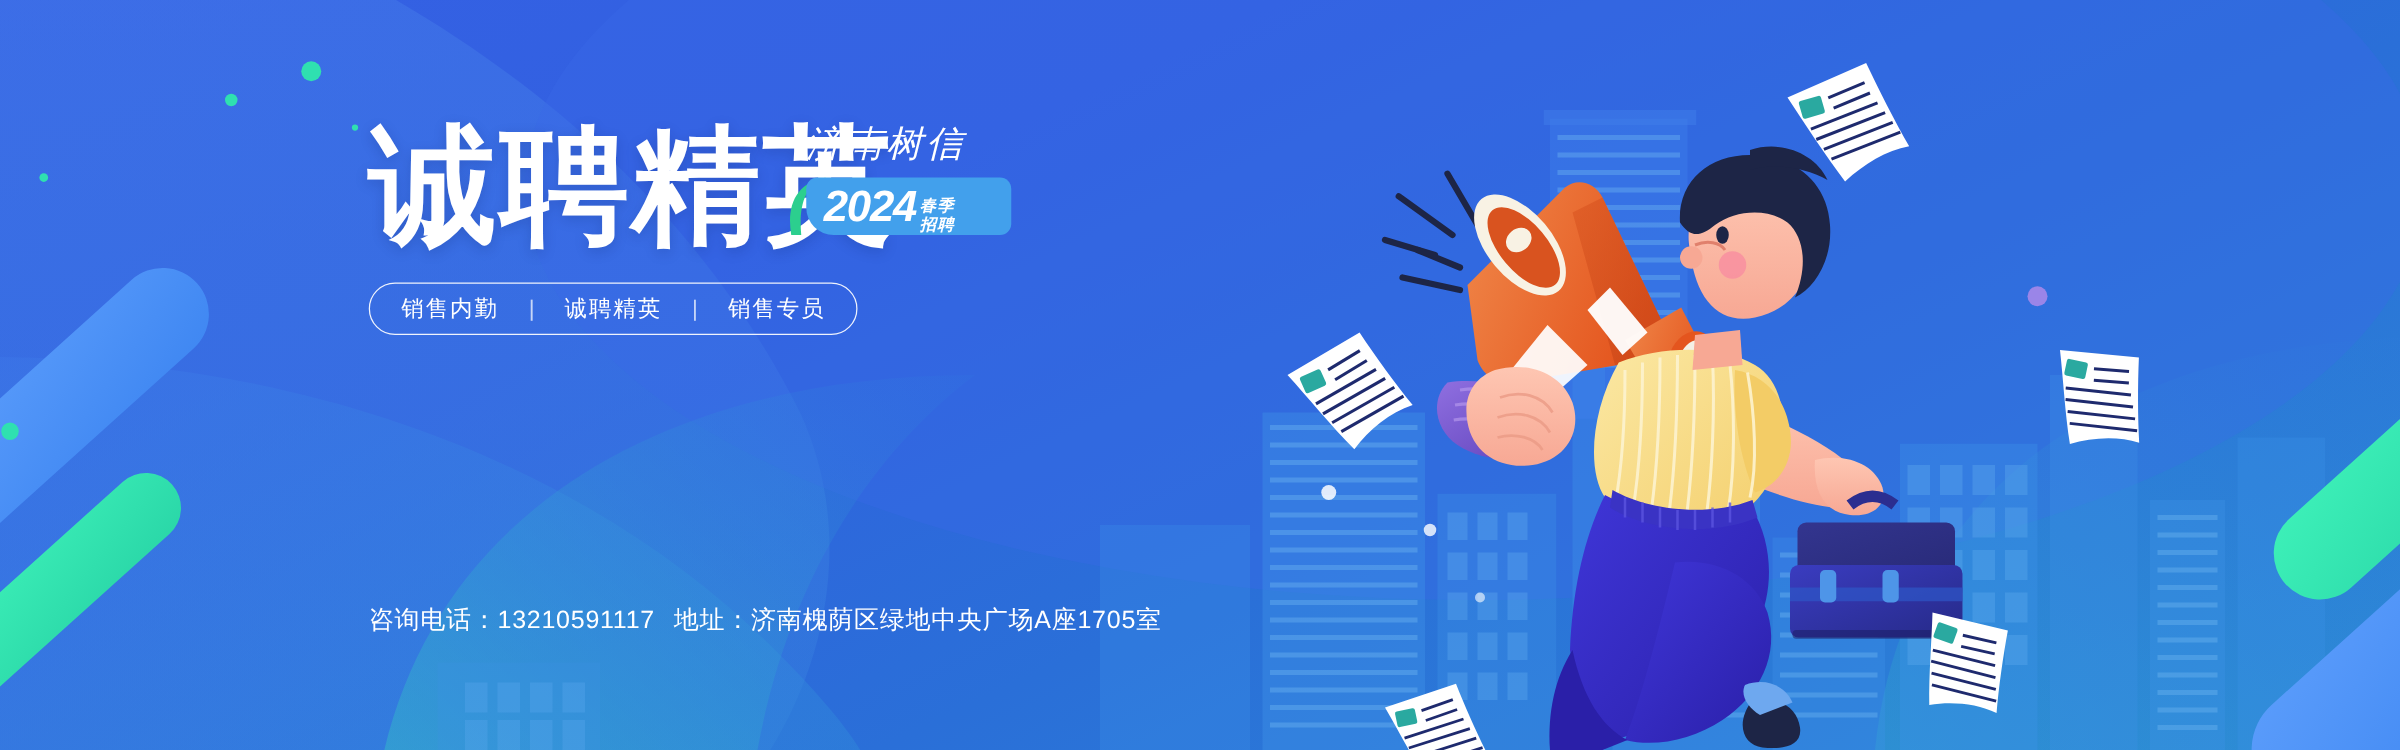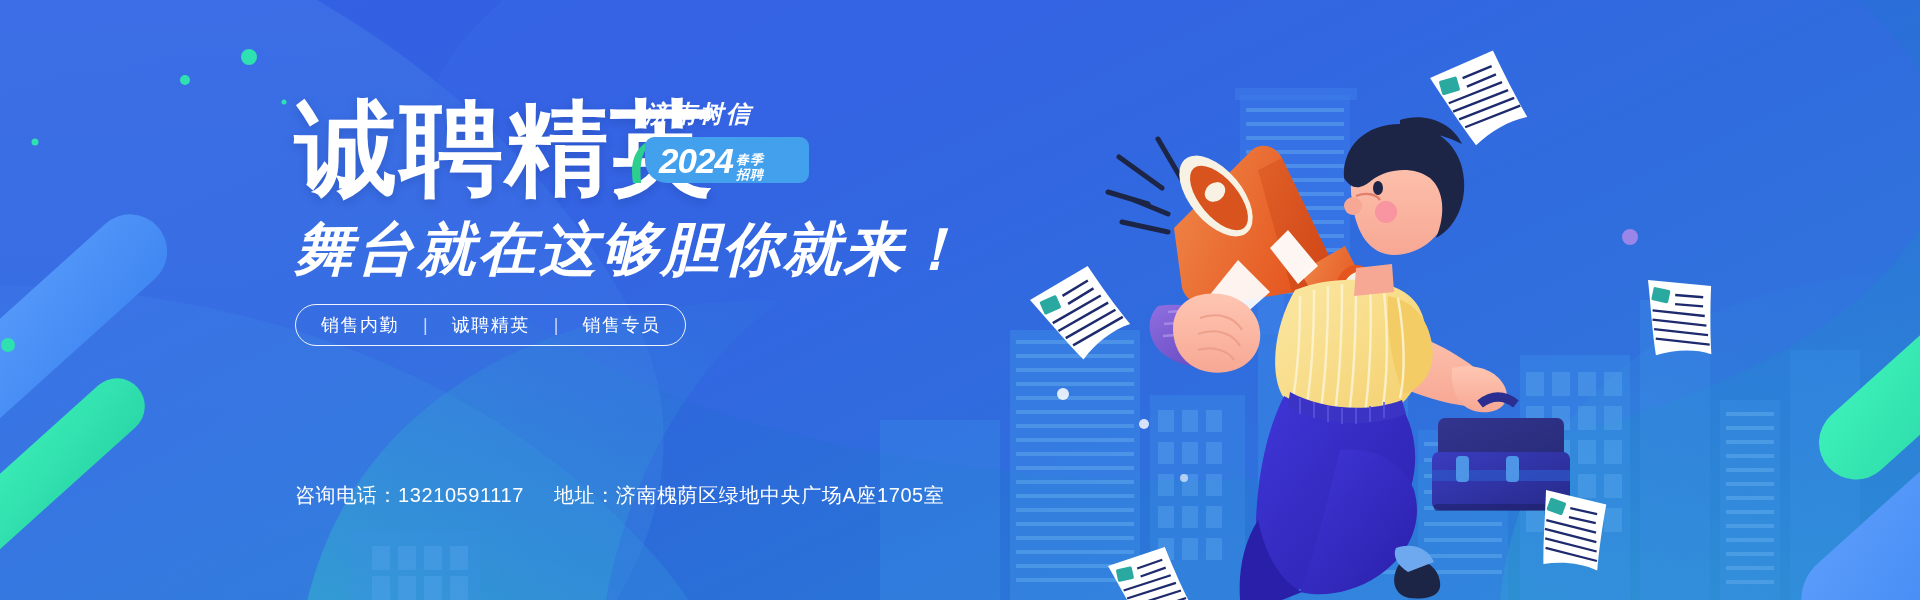--- a/index.html
+++ b/index.html
@@ -43,22 +43,22 @@
     text-shadow:0 3px 10px rgba(10,30,90,.18);
   }
 
   
   #brand-cluster {
     position:absolute;
     left:336px; top:14px;
     width:190px;
   }
   #company-name {
-    font-size:24px;
-    font-weight:bold;
+    font-size:29px;
+    font-weight:normal;
     font-style:italic;
     color:#ffffff;
     letter-spacing:3px;
     white-space:nowrap;
     line-height:1;
     padding-left:14px;
   }
 
   #badge-wrap {
     position:relative;
@@ -127,21 +127,21 @@
     left:295px; top:482px;
     display:flex; align-items:center;
     z-index:40;
   }
   .contact-text {
     font-size:20px;
     color:#ffffff;
     letter-spacing:.6px;
     white-space:nowrap;
   }
-  #contact-address { margin-left:30px; }
+  #contact-address { margin-left:15px; }
 </style>
 </head>
 <body>
 
 <div id="banner">
 
   <svg class="layer" width="1920" height="600" viewBox="0 0 1920 600">
     <defs>
       <linearGradient id="gSwirlA" x1="0" y1="0" x2="1" y2="1">
         <stop offset="0" stop-color="#3e72ea" stop-opacity=".55"></stop>
@@ -564,21 +564,20 @@
             <span id="badge-year">2024</span>
             <span id="badge-season">
               <span>春季</span><br>
               <span>招聘</span>
             </span>
           </div>
         </div>
       </div>
     </div>
 
-    <div id="subtitle">舞台就在这够胆你就来！</div>
 
     <div id="tags-pill">
       <span class="tag-item">销售内勤</span>
       <span class="tag-sep">|</span>
       <span class="tag-item">诚聘精英</span>
       <span class="tag-sep">|</span>
       <span class="tag-item">销售专员</span>
     </div>
   </div>
 

